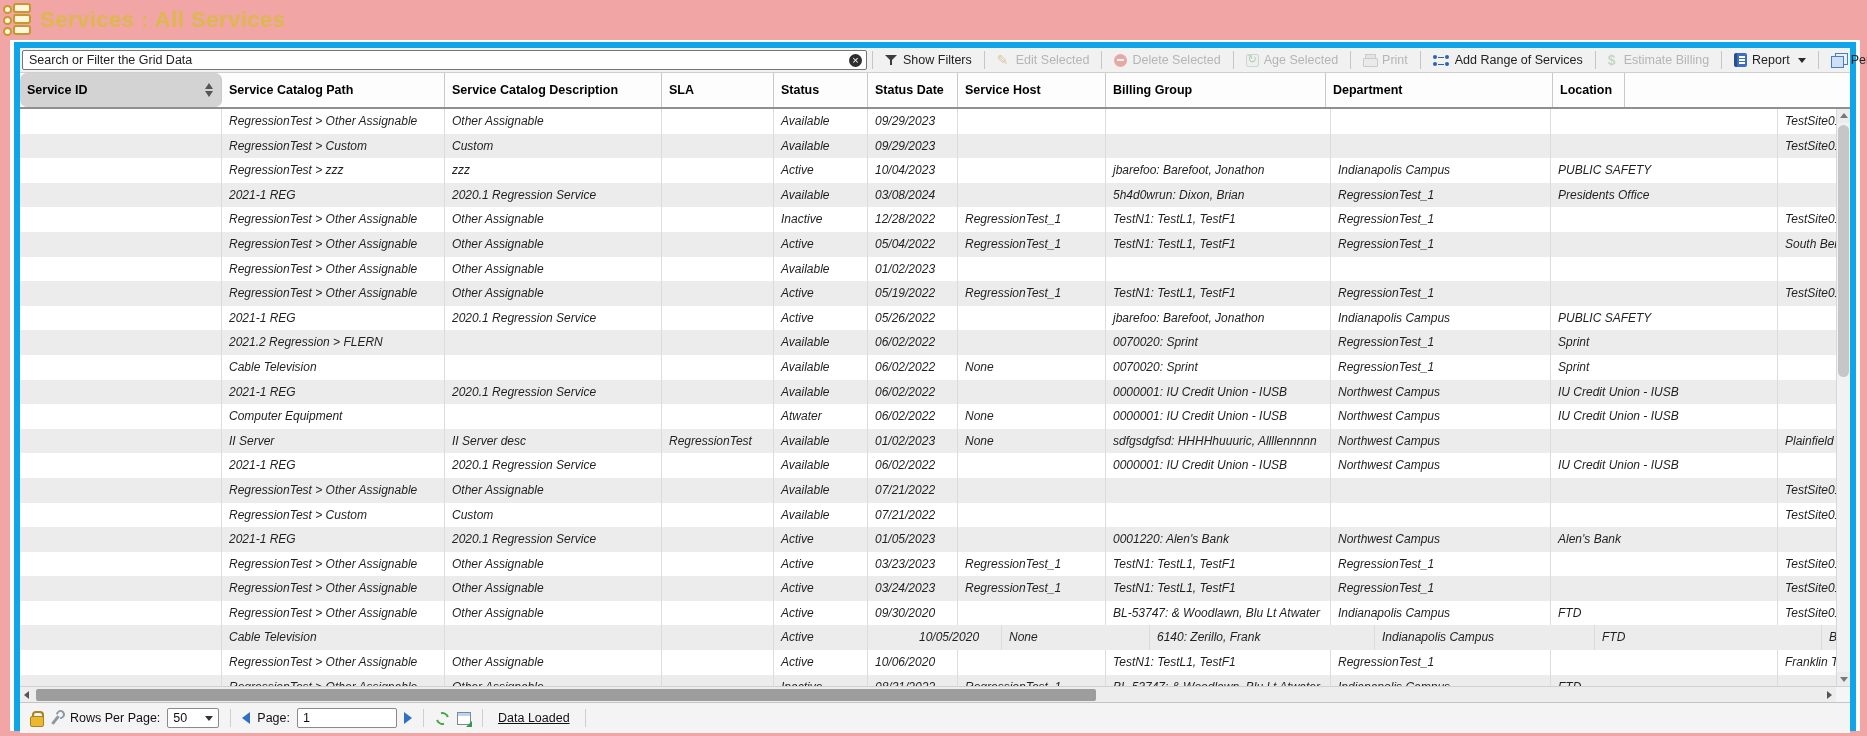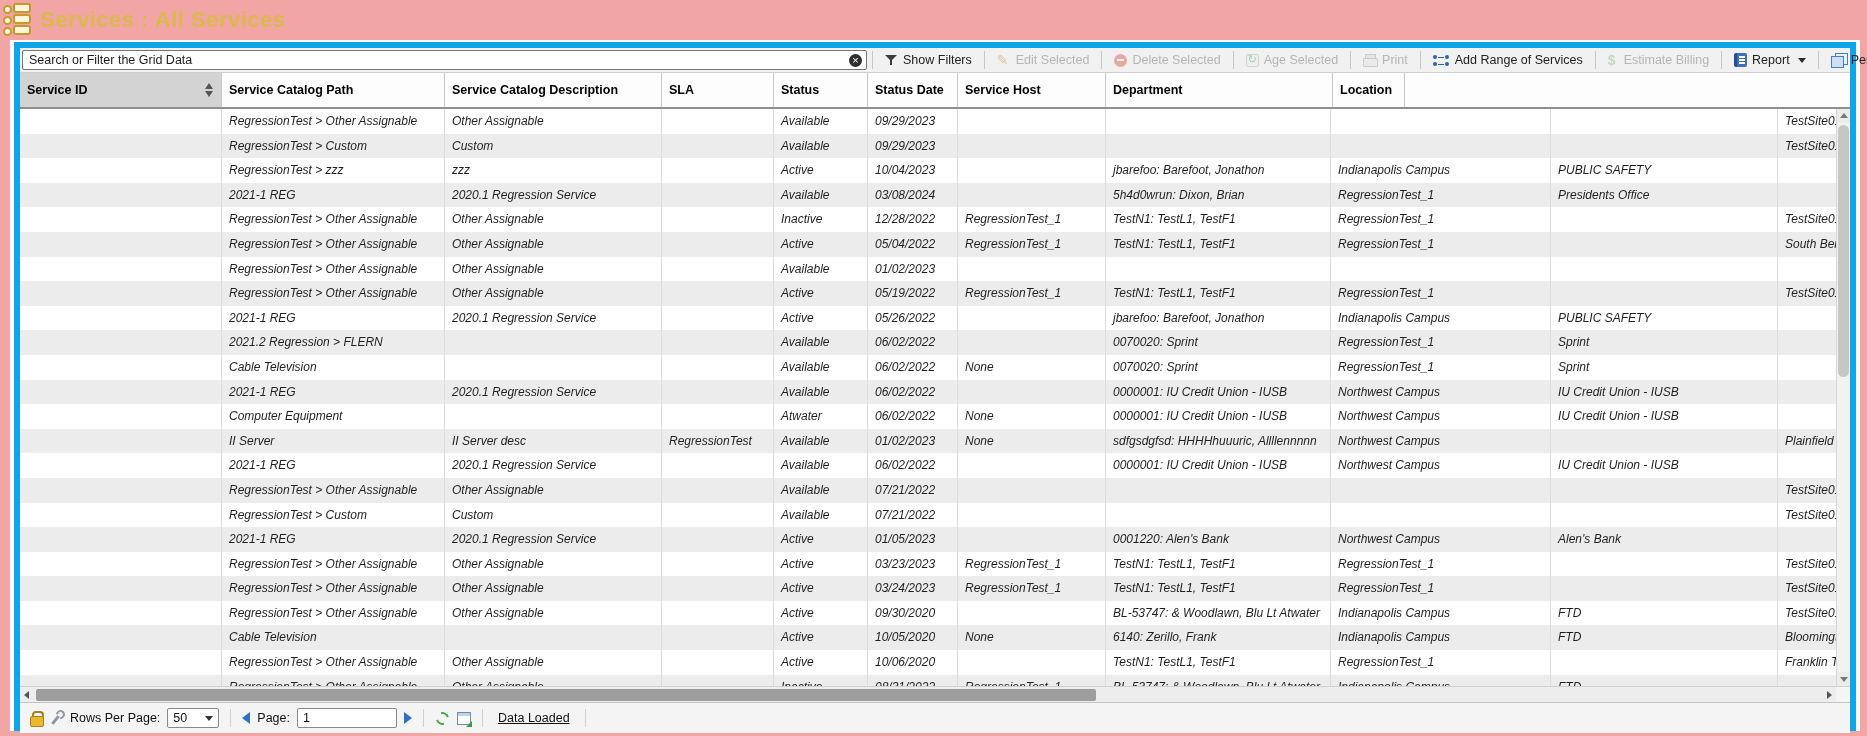--- a/index.html
+++ b/index.html
@@ -179,27 +179,28 @@
             <span class="tsep"></span>
             <span class="tbtn">
               <span class="icon icon-perspectives"></span>
               <span>Perspectives</span>
             </span>
           </span>
 
       </div>
 
       <div class="grid-header" id="grid-header">
-          <div class="hcell sorted" style="width: 202px;"><span>Service ID</span><span class="sort-icons"></span></div>
+          <div class="hcell sorted" style="width: 202px; border-radius: 7px;"><span>Service ID</span><span class="sort-icons"></span></div>
           <div class="hcell" style="width: 223px;"><span>Service Catalog Path</span></div>
           <div class="hcell" style="width: 217px;"><span>Service Catalog Description</span></div>
           <div class="hcell" style="width: 112px;"><span>SLA</span></div>
           <div class="hcell" style="width: 94px;"><span>Status</span></div>
           <div class="hcell" style="width: 90px;"><span>Status Date</span></div>
           <div class="hcell" style="width: 148px;"><span>Service Host</span></div>
+          <div class="hcell" style="width: 220px;"><span>Billing Group</span></div>
           <div class="hcell" style="width: 227px;"><span>Department</span></div>
           <div class="hcell" style="width: 72px;"><span>Location</span></div>
           <div class="hfill"></div>
         </div>
 
       <div class="grid-body">
         <div class="rows" id="grid-rows">
             <div class="grid-row">
               <span class="gcell" style="width: 202px;"></span>
               <span class="gcell" style="width: 223px;">RegressionTest &gt; Other Assignable</span>
@@ -472,21 +473,21 @@
               <span class="gcell" style="width: 220px;">Indianapolis Campus</span>
               <span class="gcell" style="width: 227px;">FTD</span>
               <span class="gcell" style="width: 72px;">TestSite01</span>
             </div>
             <div class="grid-row alt">
               <span class="gcell" style="width: 202px;"></span>
               <span class="gcell" style="width: 223px;">Cable Television</span>
               <span class="gcell" style="width: 217px;"></span>
               <span class="gcell" style="width: 112px;"></span>
               <span class="gcell" style="width: 94px;">Active</span>
-              <span class="gcell" style="width: 90px;">10/05/2020</span>
+              <span class="gcell" style="width: 90px; margin-left: 44px;">10/05/2020</span>
               <span class="gcell" style="width: 148px;">None</span>
               <span class="gcell" style="width: 225px;">6140: Zerillo, Frank</span>
               <span class="gcell" style="width: 220px;">Indianapolis Campus</span>
               <span class="gcell" style="width: 227px;">FTD</span>
               <span class="gcell" style="width: 72px;">Bloomington</span>
             </div>
             <div class="grid-row">
               <span class="gcell" style="width: 202px;"></span>
               <span class="gcell" style="width: 223px;">RegressionTest &gt; Other Assignable</span>
               <span class="gcell" style="width: 217px;">Other Assignable</span>

